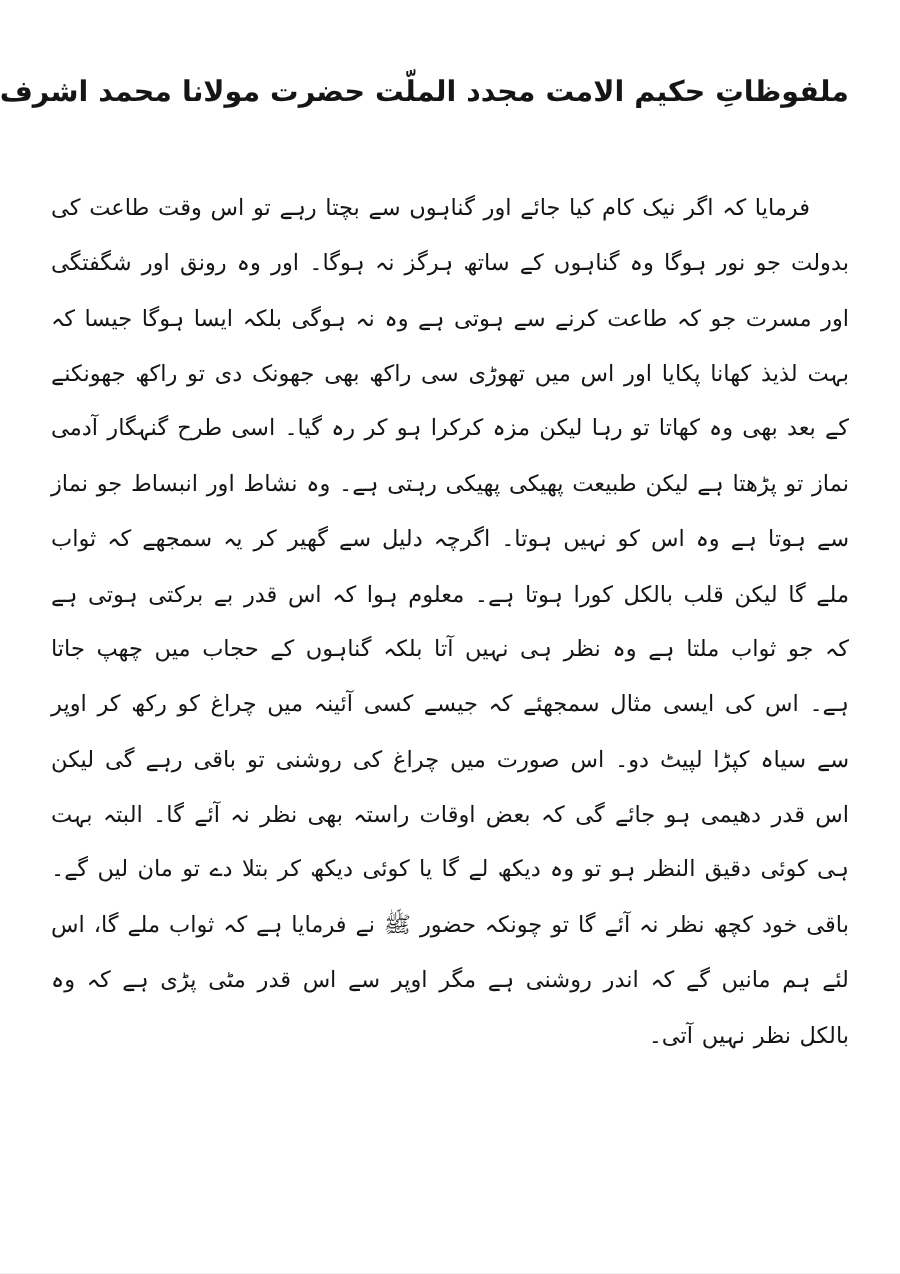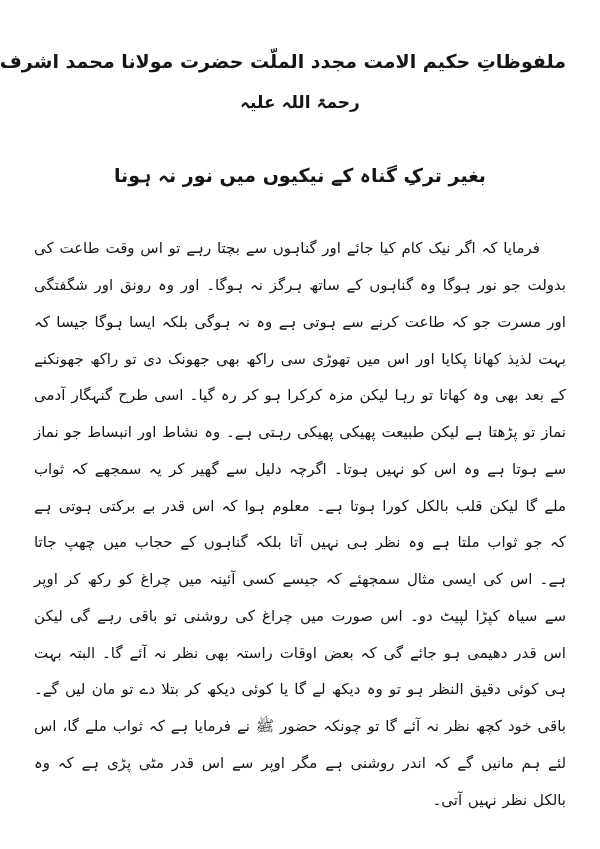--- a/index.html
+++ b/index.html
@@ -50,19 +50,17 @@
     word-spacing: 1px;
   }
 </style>
 </head>
 <body>
 
 <div class="page">
 
   <h1 class="title">ملفوظاتِ حکیم الامت مجدد الملّت حضرت مولانا محمد اشرف علی تھانوی</h1>
 
-  <div class="honorific">رحمۃ اللہ علیہ</div>
 
-  <h2 class="heading">بغیر ترکِ گناہ کے نیکیوں میں نور نہ ہونا</h2>
 
   <p class="body-text">فرمایا کہ اگر نیک کام کیا جائے اور گناہوں سے بچتا رہے تو اس وقت طاعت کی بدولت جو نور ہوگا وہ گناہوں کے ساتھ ہرگز نہ ہوگا۔ اور وہ رونق اور شگفتگی اور مسرت جو کہ طاعت کرنے سے ہوتی ہے وہ نہ ہوگی بلکہ ایسا ہوگا جیسا کہ بہت لذیذ کھانا پکایا اور اس میں تھوڑی سی راکھ بھی جھونک دی تو راکھ جھونکنے کے بعد بھی وہ کھاتا تو رہا لیکن مزہ کرکرا ہو کر رہ گیا۔ اسی طرح گنہگار آدمی نماز تو پڑھتا ہے لیکن طبیعت پھیکی پھیکی رہتی ہے۔ وہ نشاط اور انبساط جو نماز سے ہوتا ہے وہ اس کو نہیں ہوتا۔ اگرچہ دلیل سے گھیر کر یہ سمجھے کہ ثواب ملے گا لیکن قلب بالکل کورا ہوتا ہے۔ معلوم ہوا کہ اس قدر بے برکتی ہوتی ہے کہ جو ثواب ملتا ہے وہ نظر ہی نہیں آتا بلکہ گناہوں کے حجاب میں چھپ جاتا ہے۔ اس کی ایسی مثال سمجھئے کہ جیسے کسی آئینہ میں چراغ کو رکھ کر اوپر سے سیاہ کپڑا لپیٹ دو۔ اس صورت میں چراغ کی روشنی تو باقی رہے گی لیکن اس قدر دھیمی ہو جائے گی کہ بعض اوقات راستہ بھی نظر نہ آئے گا۔ البتہ بہت ہی کوئی دقیق النظر ہو تو وہ دیکھ لے گا یا کوئی دیکھ کر بتلا دے تو مان لیں گے۔ باقی خود کچھ نظر نہ آئے گا تو چونکہ حضور ﷺ نے فرمایا ہے کہ ثواب ملے گا، اس لئے ہم مانیں گے کہ اندر روشنی ہے مگر اوپر سے اس قدر مٹی پڑی ہے کہ وہ بالکل نظر نہیں آتی۔</p>
 
 </div>
 
 </body></html>

